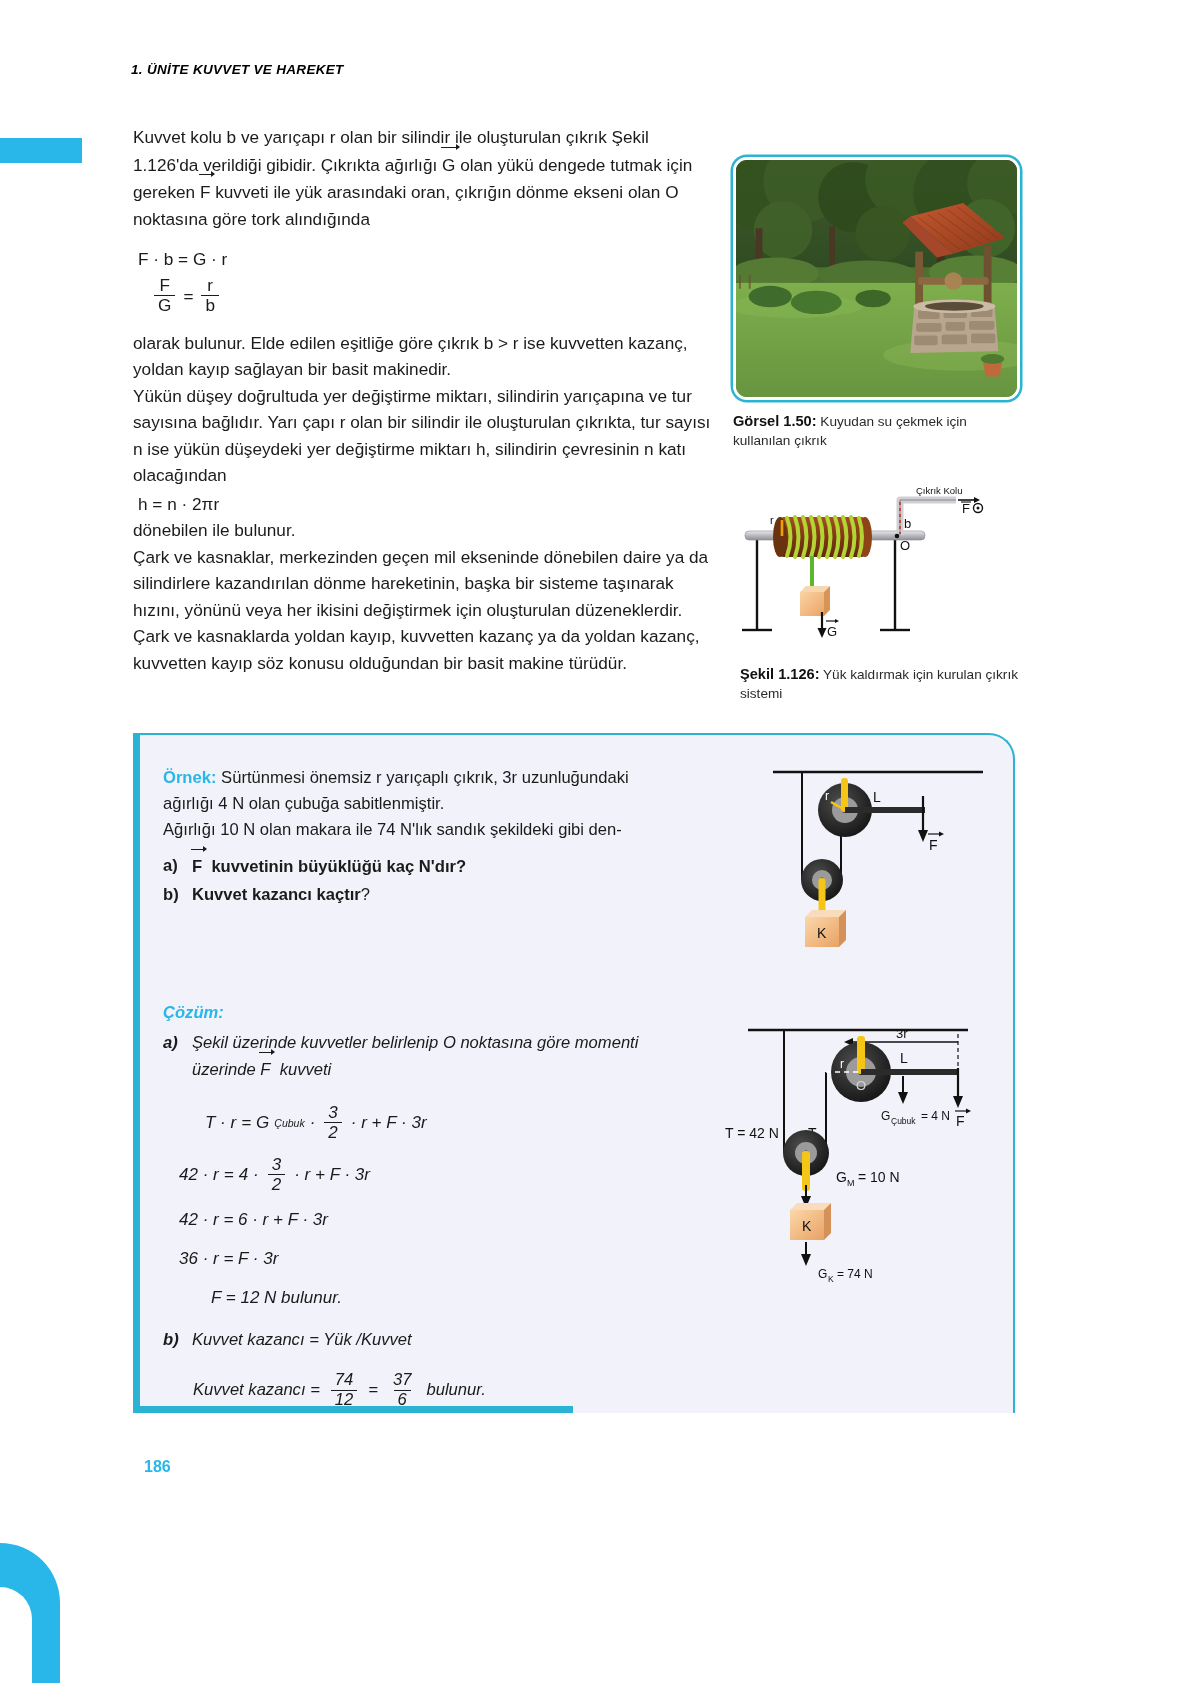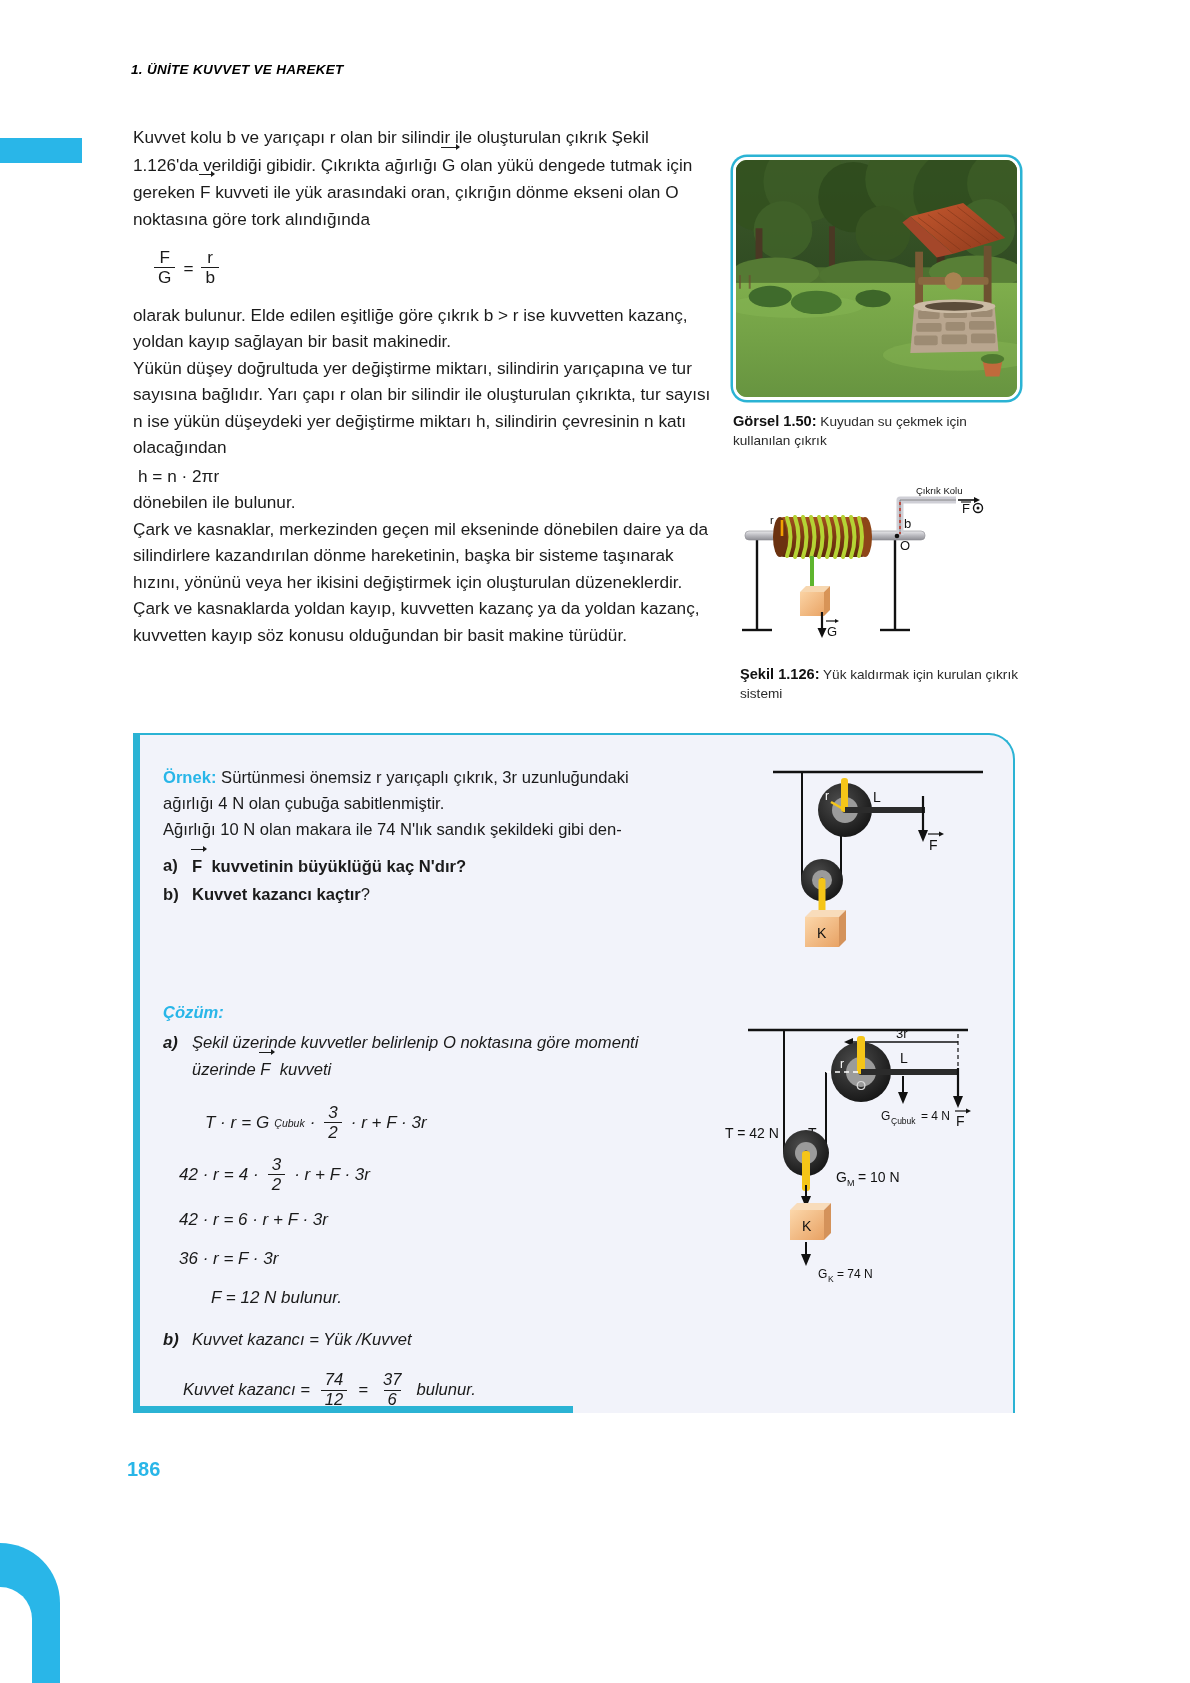--- a/index.html
+++ b/index.html
@@ -29,22 +29,22 @@
     border-top-right-radius:40px;
   }
 
   .running-head {
     position:absolute; left:131px; top:62px;
     font-size:13.5px; font-style:italic; font-weight:700;
     color:#000000; letter-spacing:.3px;
   }
 
   .page-number {
-    position:absolute; left:127px; top:1458px;
-    font-size:20px; font-weight:700; color:#29b6e8;
+    position:absolute; left:144px; top:1458px;
+    font-size:16px; font-weight:700; color:#29b6e8;
   }
 
   
   .body-col {
     position:absolute; left:133px; top:124px; width:582px;
   }
   .body-col p {
     margin:0; font-size:17.2px; line-height:26.5px; color:#1b1b1b;
   }
   .eq-block{
@@ -139,20 +139,21 @@
 
   <p>
     <span>Kuvvet kolu b ve yarıçapı r olan bir silindir ile oluşturulan çıkrık Şekil 1.126'da verildiği gibidir. Çıkrıkta ağırlığı</span>
     <span class="vec"><span>G</span><i class="arrowhead"></i></span>
     <span>olan yükü dengede tutmak için gereken</span>
     <span class="vec"><span>F</span><i class="arrowhead"></i></span>
     <span>kuvveti ile yük arasındaki oran, çıkrığın dönme ekseni olan O noktasına göre tork alındığında</span>
   </p>
 
   <div class="eq-block">
+    <div class="eq-line">F · b = G · r</div>
     <div class="eq-line" style="margin-top:6px;margin-left:12px;">
       <span class="frac">
         <span class="num">F</span>
         <span class="den">G</span>
       </span>
       <span>=</span>
       <span class="frac">
         <span class="num">r</span>
         <span class="den">b</span>
       </span>
@@ -469,21 +470,21 @@
     <div class="sol-row" style="margin-left:-26px;">42 · r = 6 · r + F · 3r</div>
     <div class="sol-row" style="margin-left:-26px;">36 · r = F · 3r</div>
     <div class="sol-row" style="margin-left:6px;">F = 12 N bulunur.</div>
   </div>
 
   <div style="display:flex;gap:9px;margin-top:16px;">
     <span style="font-weight:700;width:20px;flex:none;">b)</span>
     <span>Kuvvet kazancı = Yük /Kuvvet</span>
   </div>
 
-  <div style="display:flex;align-items:center;gap:7px;margin-top:18px;margin-left:20px;">
+  <div style="display:flex;align-items:center;gap:7px;margin-top:18px;margin-left:30px;">
     <span>Kuvvet kazancı =</span>
     <span class="frac">
       <span class="num">74</span>
       <span class="den">12</span>
     </span>
     <span>=</span>
     <span class="frac">
       <span class="num">37</span>
       <span class="den">6</span>
     </span>

